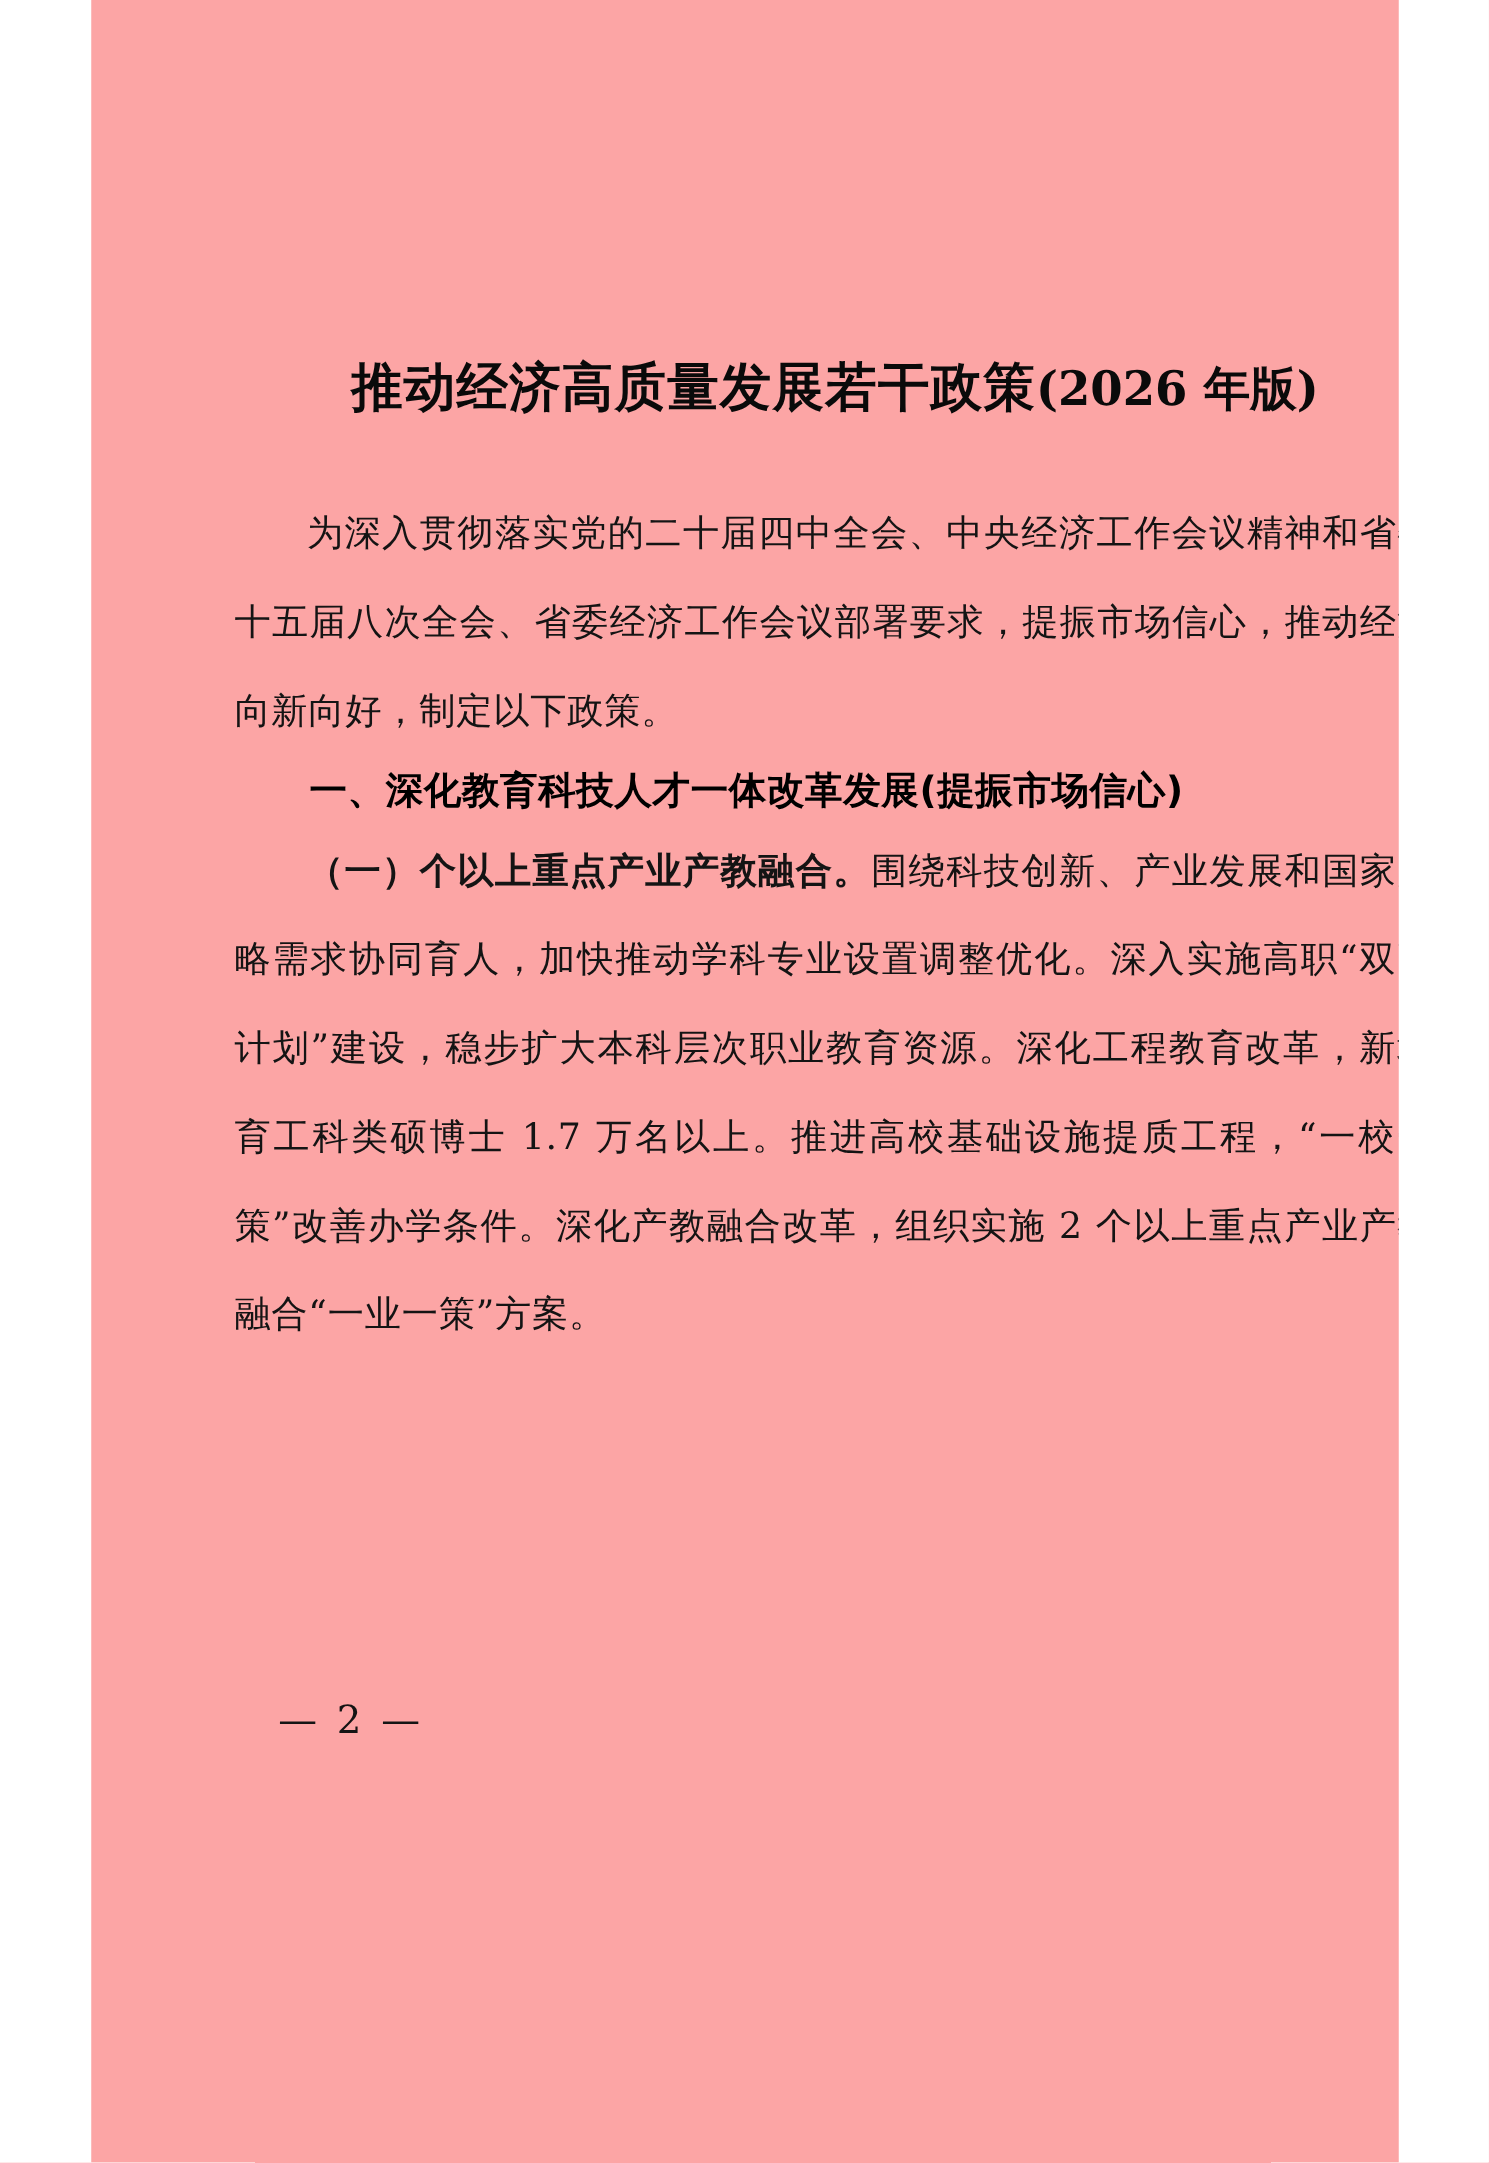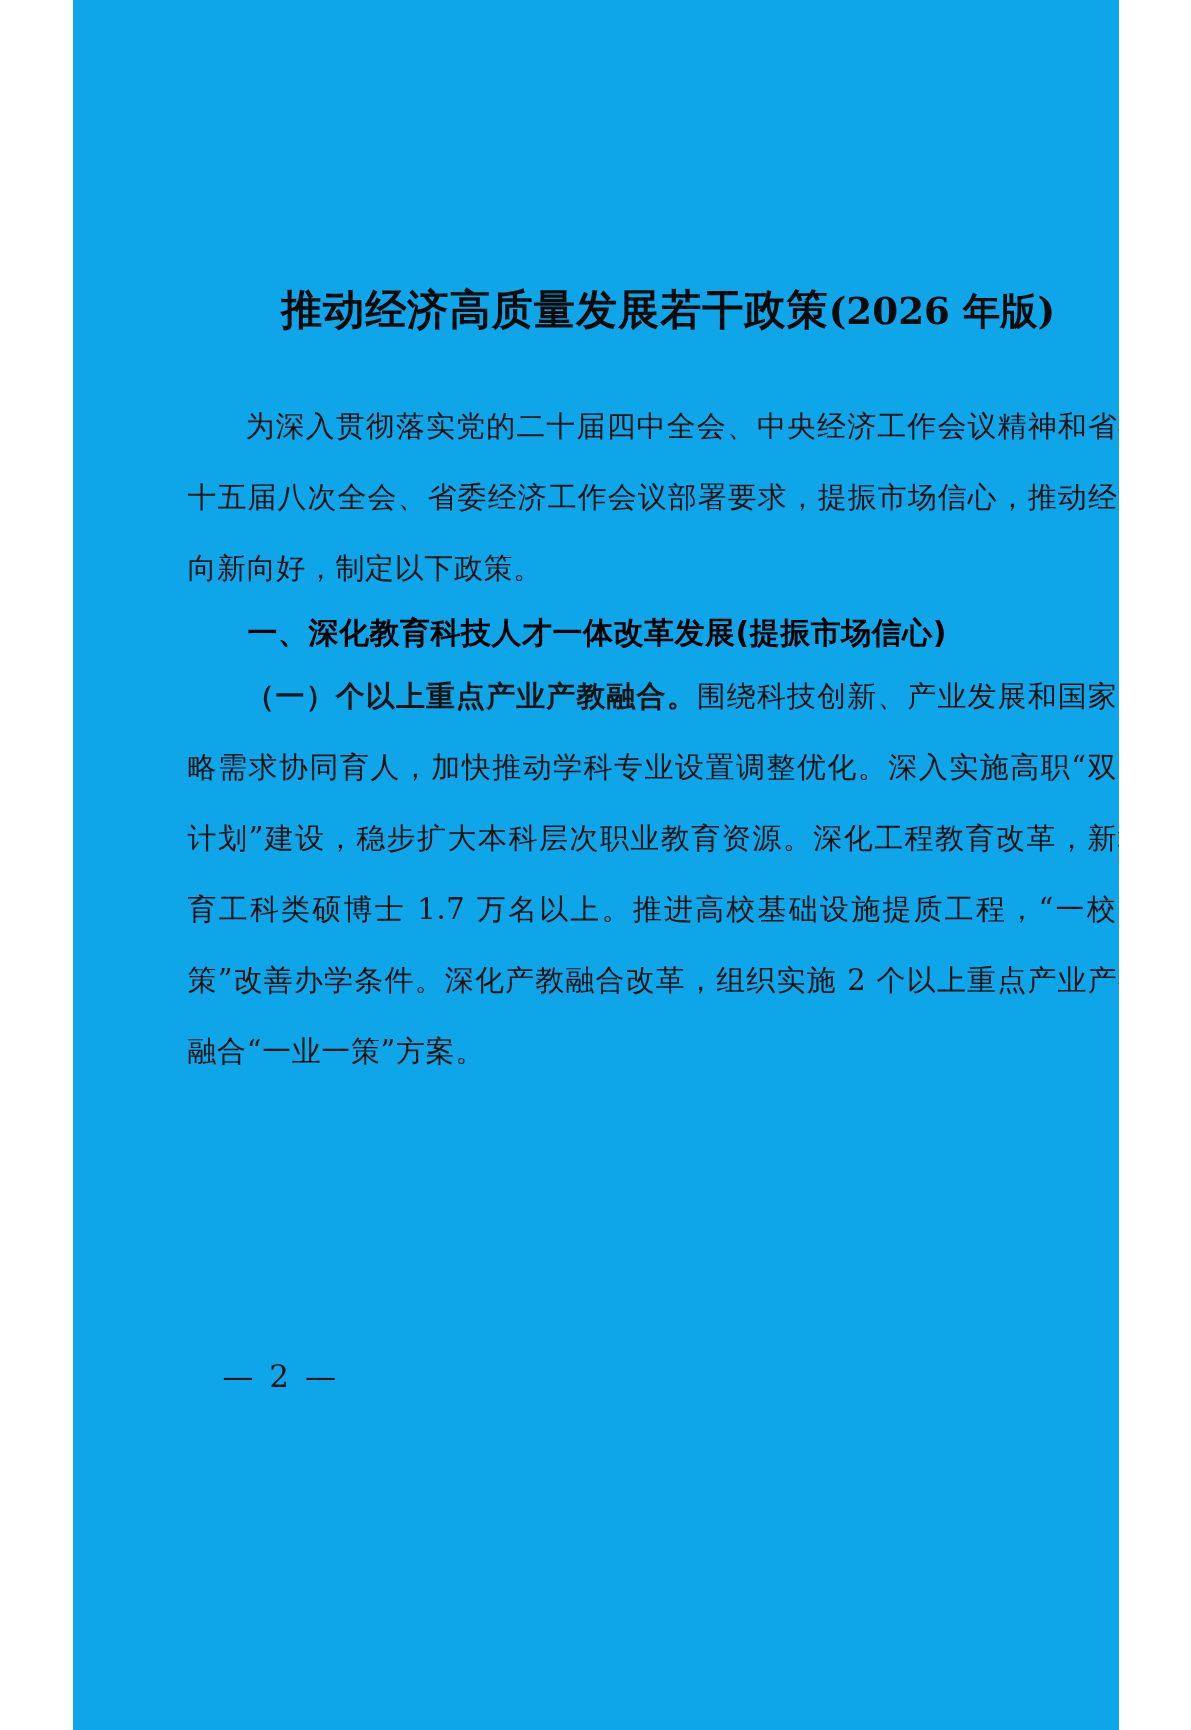--- a/index.html
+++ b/index.html
@@ -4,21 +4,21 @@
 <style>
   html, body {
     margin: 0;
     padding: 0;
     background: #ffffff;
   }
   .page {
     position: relative;
     width: 1046px;
     height: 1730px;
-    background: #0ea5e9;
+    background: #fca5a5;
     margin: 0 auto;
     overflow: hidden;
     font-family: "DejaVu Serif", "Liberation Serif", serif;
     color: #101010;
   }
   .content {
     position: absolute;
     left: 115px;
     top: 0;
     width: 960px;

